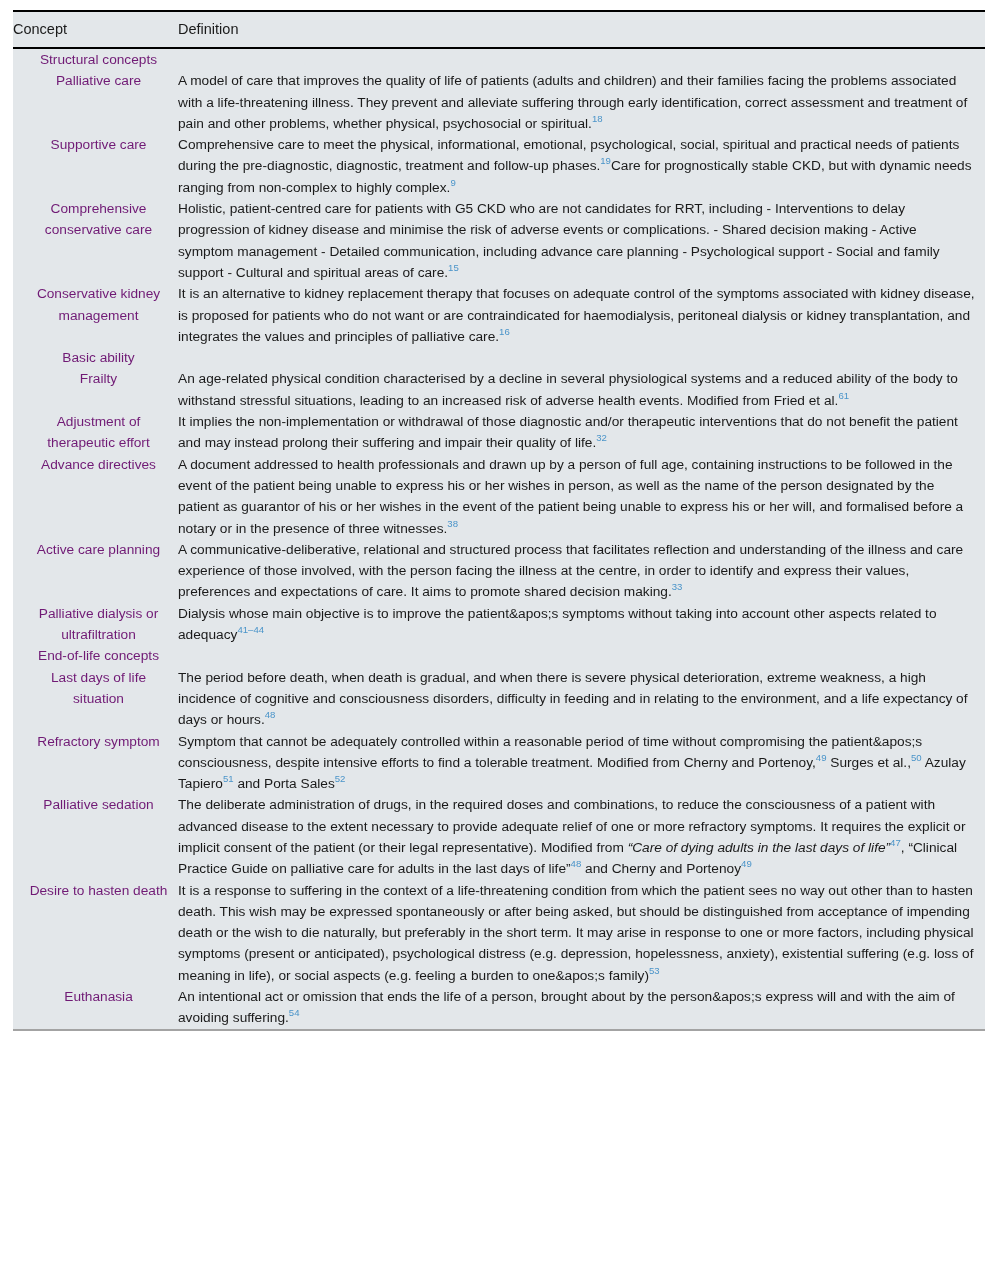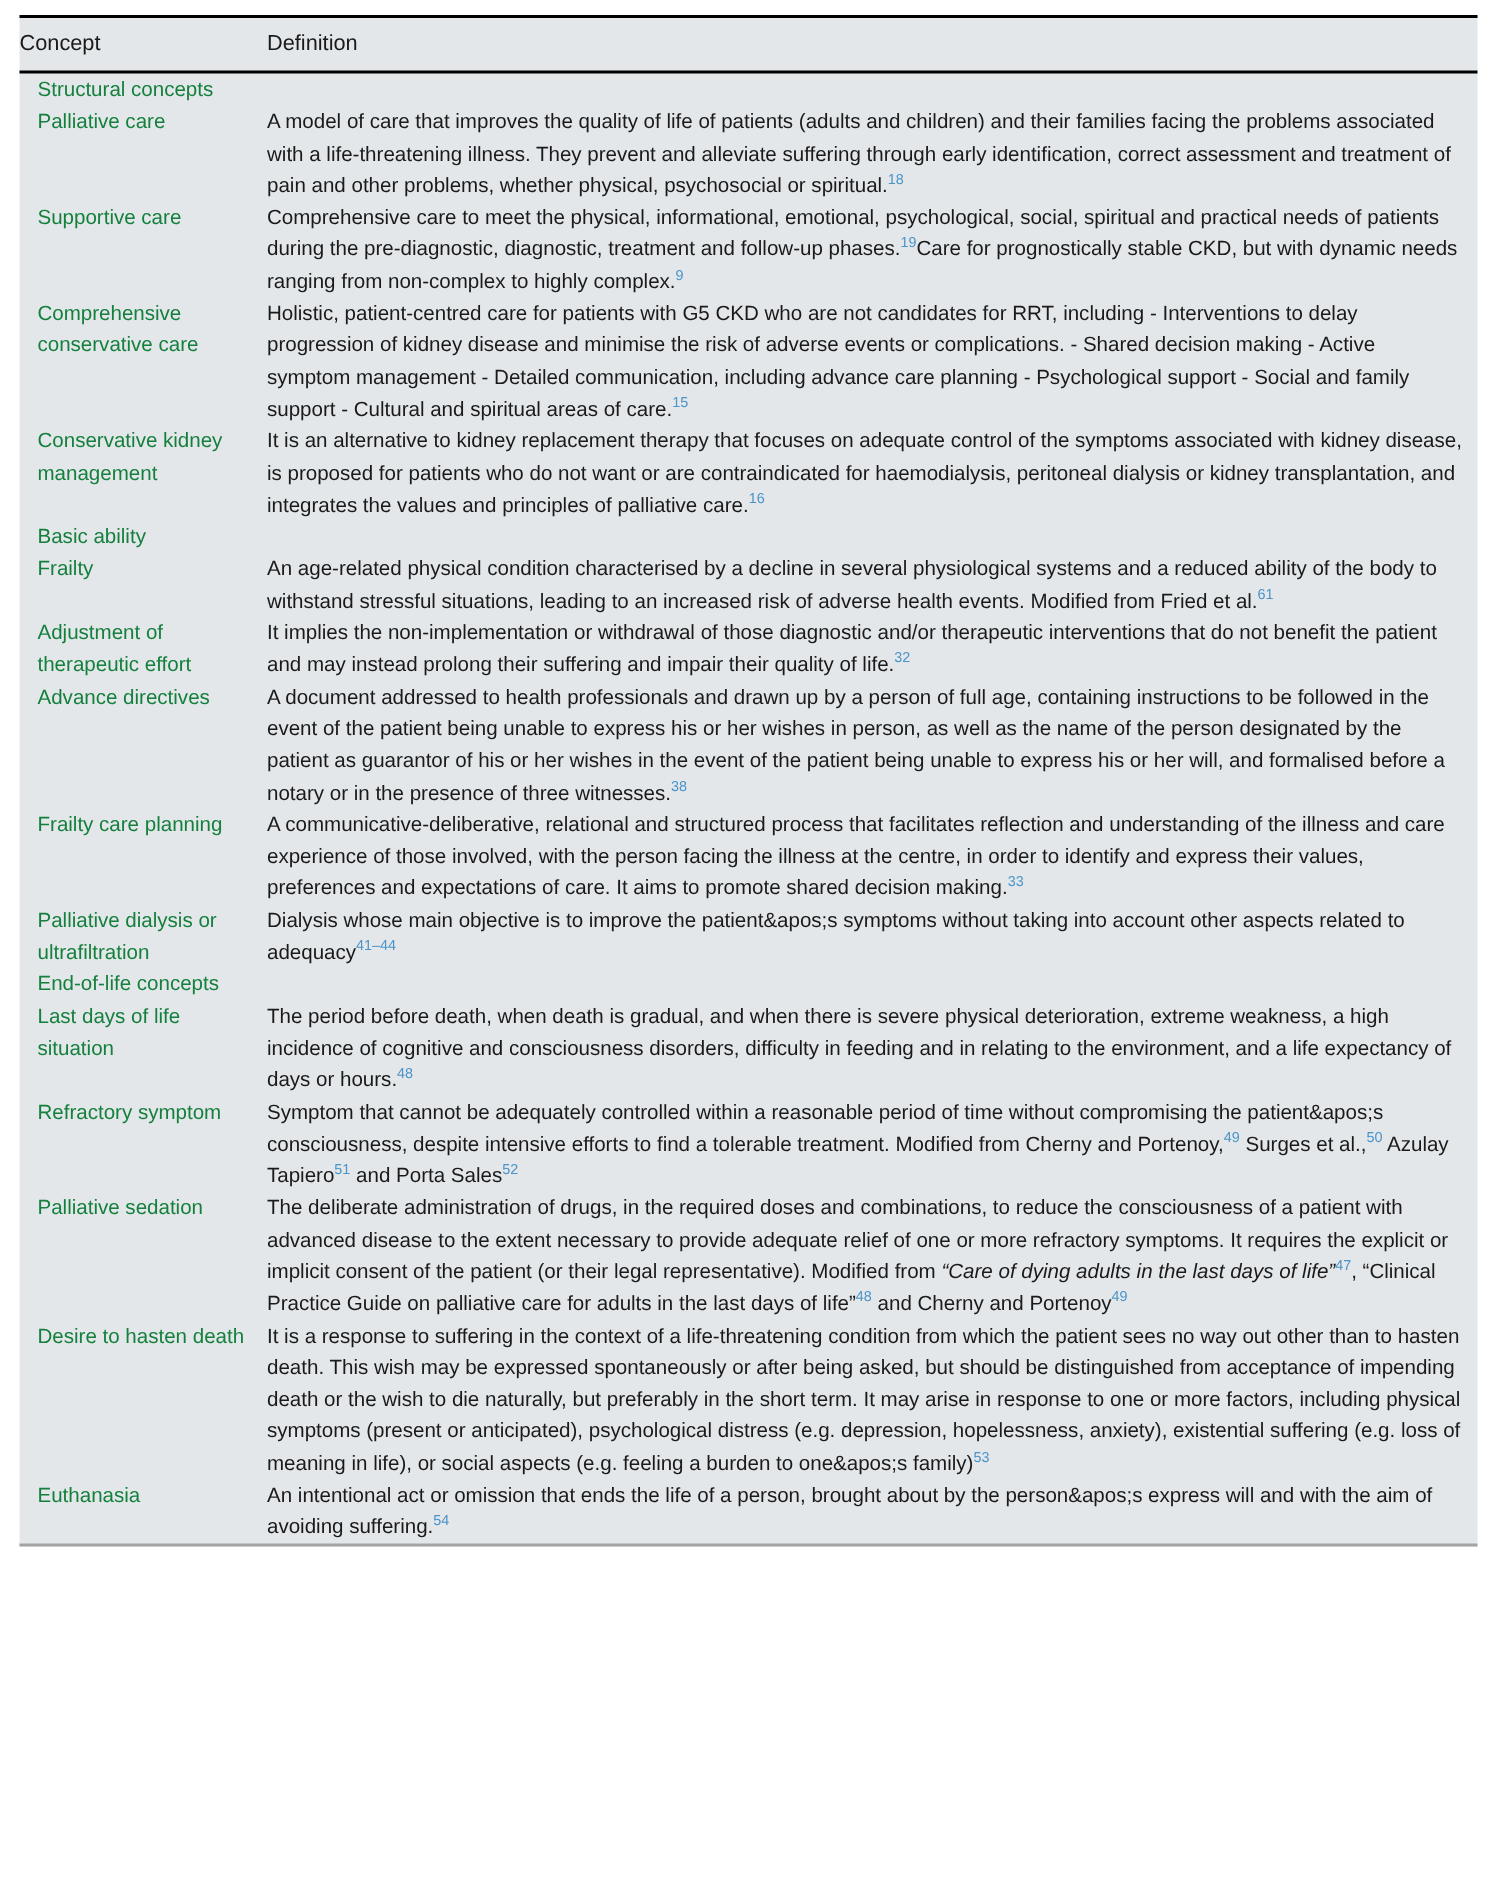--- a/index.html
+++ b/index.html
@@ -42,24 +42,25 @@
   }
   col.c-concept { width: 165px; }
   col.c-def { width: 807px; }
   th.h-concept, td.concept-cell { padding-left: 12px; padding-right: 6px; }
   th.h-def, td.def-cell { padding-left: 0px; padding-right: 10px; margin-left: 48px; }
 
   td.concept-cell {
     vertical-align: top;
     font-size: 13.7px;
     line-height: 21.3px;
-    color: #15803d;
+    color: #701a75;
     padding-top: 0px;
     padding-bottom: 0px;
     word-wrap: break-word;
+    text-align: center;
   }
   td.def-cell {
     vertical-align: top;
     font-size: 13.7px;
     line-height: 21.3px;
     color: #1a1a1a;
     padding-top: 0px;
     padding-bottom: 0px;
     text-align: left;
   }
@@ -142,21 +143,21 @@
             <p class="def-para">It implies the non-implementation or withdrawal of those diagnostic and/or therapeutic interventions that do not benefit the patient and may instead prolong their suffering and impair their quality of life.<sup class="ref">32</sup></p>
           </td>
         </tr>
         <tr class="entry-row">
           <td class="concept-cell">Advance directives</td>
           <td class="def-cell">
             <p class="def-para">A document addressed to health professionals and drawn up by a person of full age, containing instructions to be followed in the event of the patient being unable to express his or her wishes in person, as well as the name of the person designated by the patient as guarantor of his or her wishes in the event of the patient being unable to express his or her will, and formalised before a notary or in the presence of three witnesses.<sup class="ref">38</sup></p>
           </td>
         </tr>
         <tr class="entry-row">
-          <td class="concept-cell">Frailty care planning</td>
+          <td class="concept-cell">Active care planning</td>
           <td class="def-cell">
             <p class="def-para">A communicative-deliberative, relational and structured process that facilitates reflection and understanding of the illness and care experience of those involved, with the person facing the illness at the centre, in order to identify and express their values, preferences and expectations of care. It aims to promote shared decision making.<sup class="ref">33</sup></p>
           </td>
         </tr>
         <tr class="entry-row">
           <td class="concept-cell">Palliative dialysis or ultrafiltration</td>
           <td class="def-cell">
             <p class="def-para">Dialysis whose main objective is to improve the patient&amp;apos;s symptoms without taking into account other aspects related to adequacy<sup class="ref">41–44</sup></p>
           </td>
         </tr>

